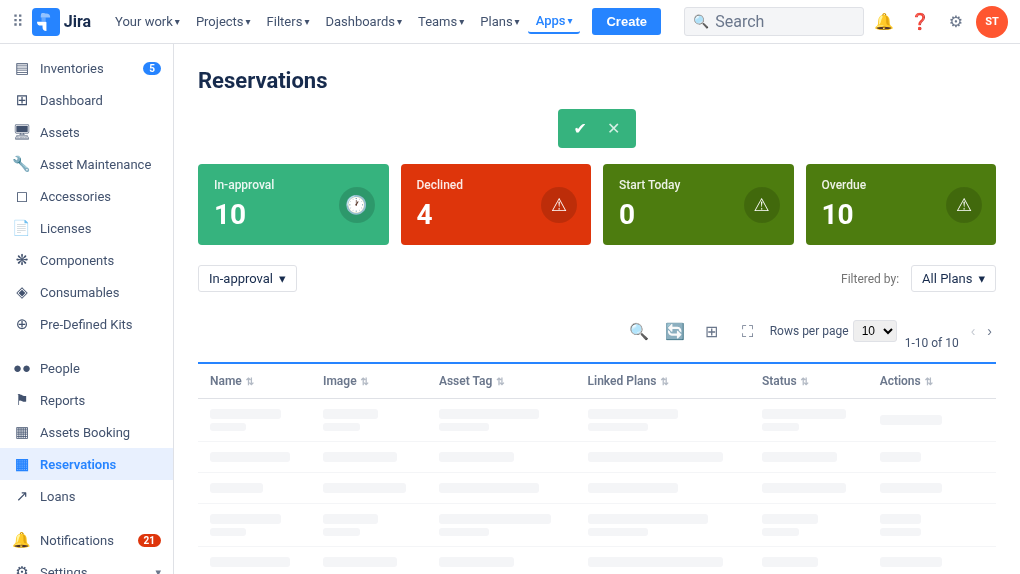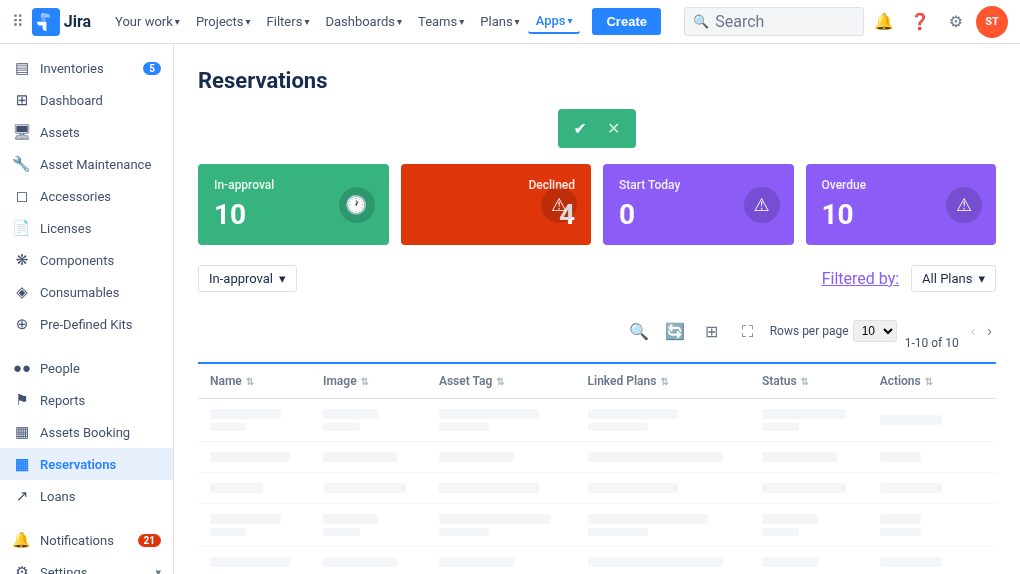--- a/index.html
+++ b/index.html
@@ -100,22 +100,22 @@
       flex: 1;
       border-radius: 4px;
       padding: 14px 16px;
       display: flex;
       flex-direction: column;
       gap: 6px;
       min-width: 0;
       position: relative;
     }
     .stat-card.green { background: #36b37e; }
-    .stat-card.red { background: #de350b; align-items: flex-end; }
-    .stat-card.yellow { background: #8b5cf6; }
+    .stat-card.red { background: #de350b; }
+    .stat-card.yellow { background: #4d7c0f; }
     .stat-card-label { font-size: 12px; color: rgba(255,255,255,0.9); font-weight: 500; }
     .stat-card-value { font-size: 28px; font-weight: 700; color: white; }
     .stat-card-icon {
       position: absolute; right: 14px; top: 50%;
       transform: translateY(-50%);
       width: 36px; height: 36px;
       border-radius: 50%;
       background: rgba(0,0,0,0.15);
       display: flex; align-items: center; justify-content: center;
       color: white; font-size: 18px;
@@ -129,21 +129,21 @@
       padding: 5px 10px;
       font-size: 13px;
       color: #172b4d;
       background: #fff;
       cursor: pointer;
       display: flex;
       align-items: center;
       gap: 6px;
     }
     .filter-spacer { flex: 1; }
-    .filter-label { font-size: 16px; color: #8b5cf6; text-decoration: underline; }
+    .filter-label { font-size: 12px; color: #737373; }
     .date-range-filter {
       display: flex;
       align-items: center;
       gap: 6px;
       border: 1px solid #dfe1e6;
       border-radius: 3px;
       padding: 5px 10px;
       font-size: 12px;
       color: #42526e;
       background: #fff;

